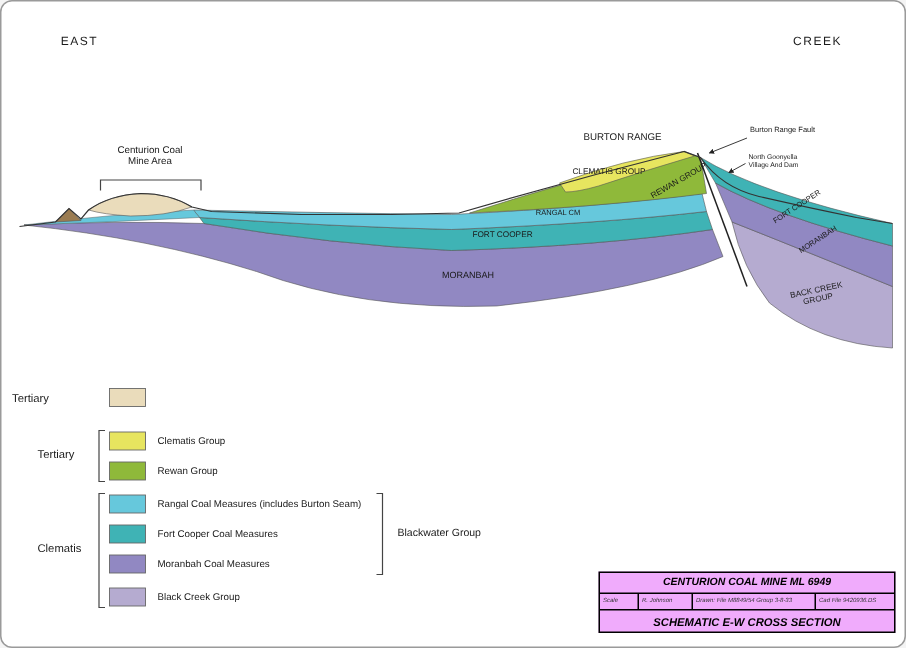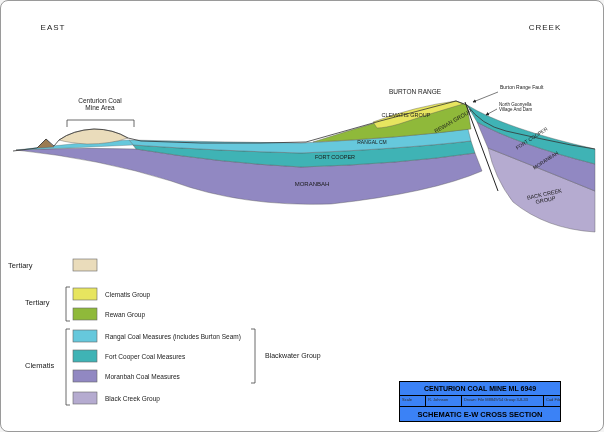--- a/index.html
+++ b/index.html
@@ -5,22 +5,22 @@
   html,body{margin:0;padding:0;background:#f4f4f4;}
   .page{position:relative;width:604px;height:432px;background:#ffffff;
         border:1px solid #9a9a9a;border-radius:8px;overflow:hidden;
         font-family:"Liberation Sans",sans-serif;box-sizing:border-box;}
   svg.overlay{position:absolute;left:0;top:0;}
   .lbl{position:absolute;color:#1a1a1a;white-space:nowrap;line-height:1.15;}
   .ctr{text-align:center;}
   .rot{transform-origin:center center;}
   .legend-label{position:absolute;font-size:6.5px;color:#1a1a1a;white-space:nowrap;}
   .era{position:absolute;font-size:7.5px;color:#1a1a1a;}
-  .titleblock{position:absolute;left:398px;top:380px;width:162px;
-              border:1px solid #000;background:#3b82f6;box-sizing:border-box;}
+  .titleblock{position:absolute;left:398px;top:380px;width:198px;
+              border:1px solid #000;background:#f0abfc;box-sizing:border-box;font-style:italic;}
   .tb-row1{height:13px;border-bottom:1px solid #000;display:flex;
            align-items:center;justify-content:center;font-size:7px;font-weight:bold;}
   .tb-row2{height:10px;border-bottom:1px solid #000;display:flex;overflow:hidden;}
   .tb-cell{font-size:4px;color:#333;border-right:1px solid #000;
            padding:1px 2px;white-space:nowrap;overflow:hidden;box-sizing:border-box;}
   .tb-cell:last-child{border-right:none;}
   .tb-row3{height:14px;display:flex;align-items:center;justify-content:center;
            font-size:7.5px;font-weight:bold;}
 </style>
 </head>

